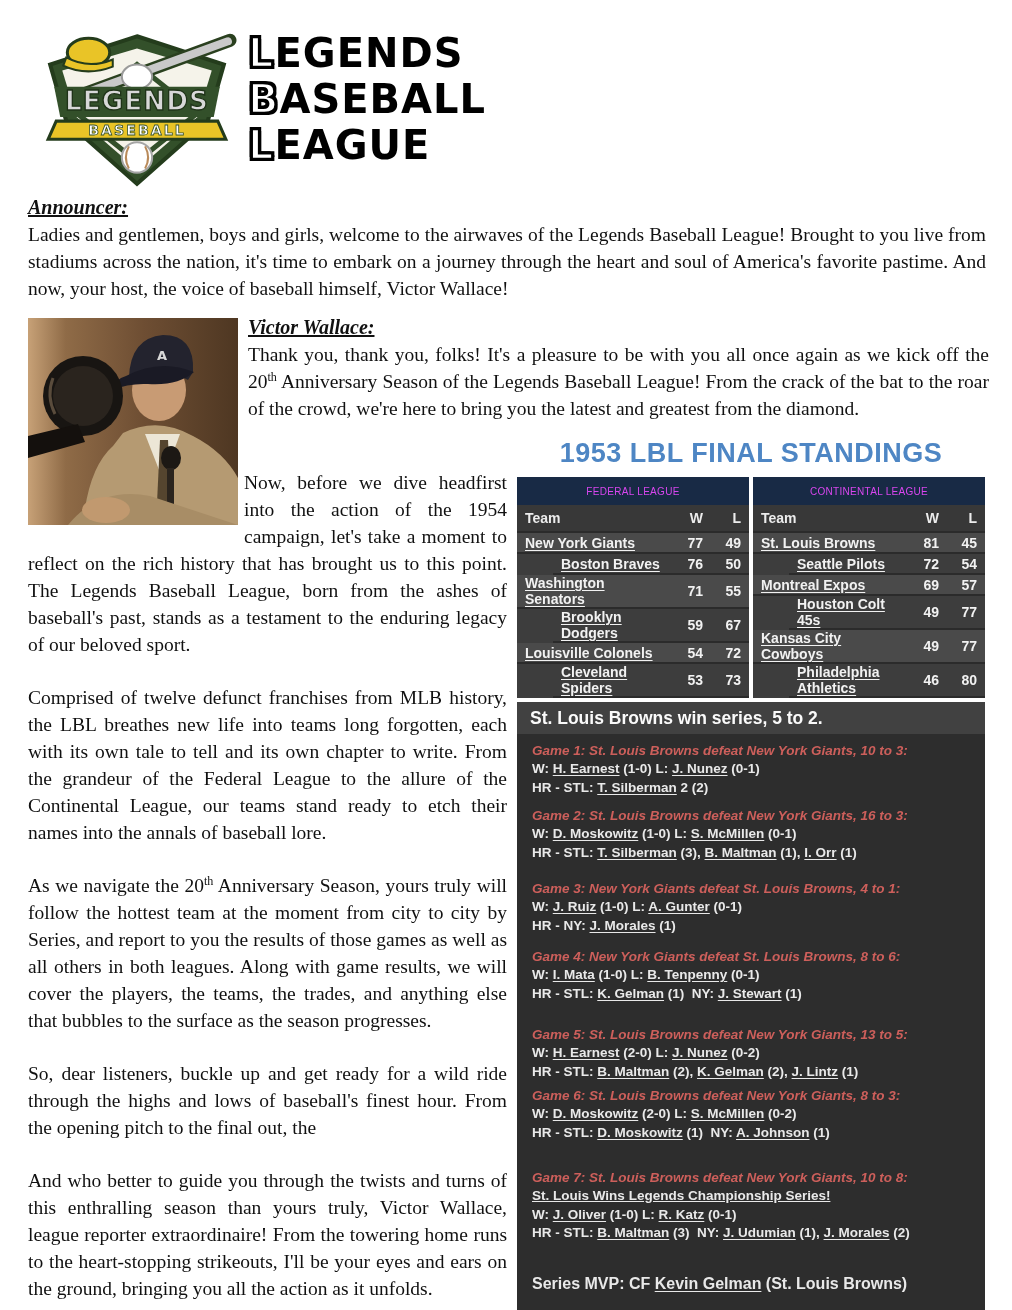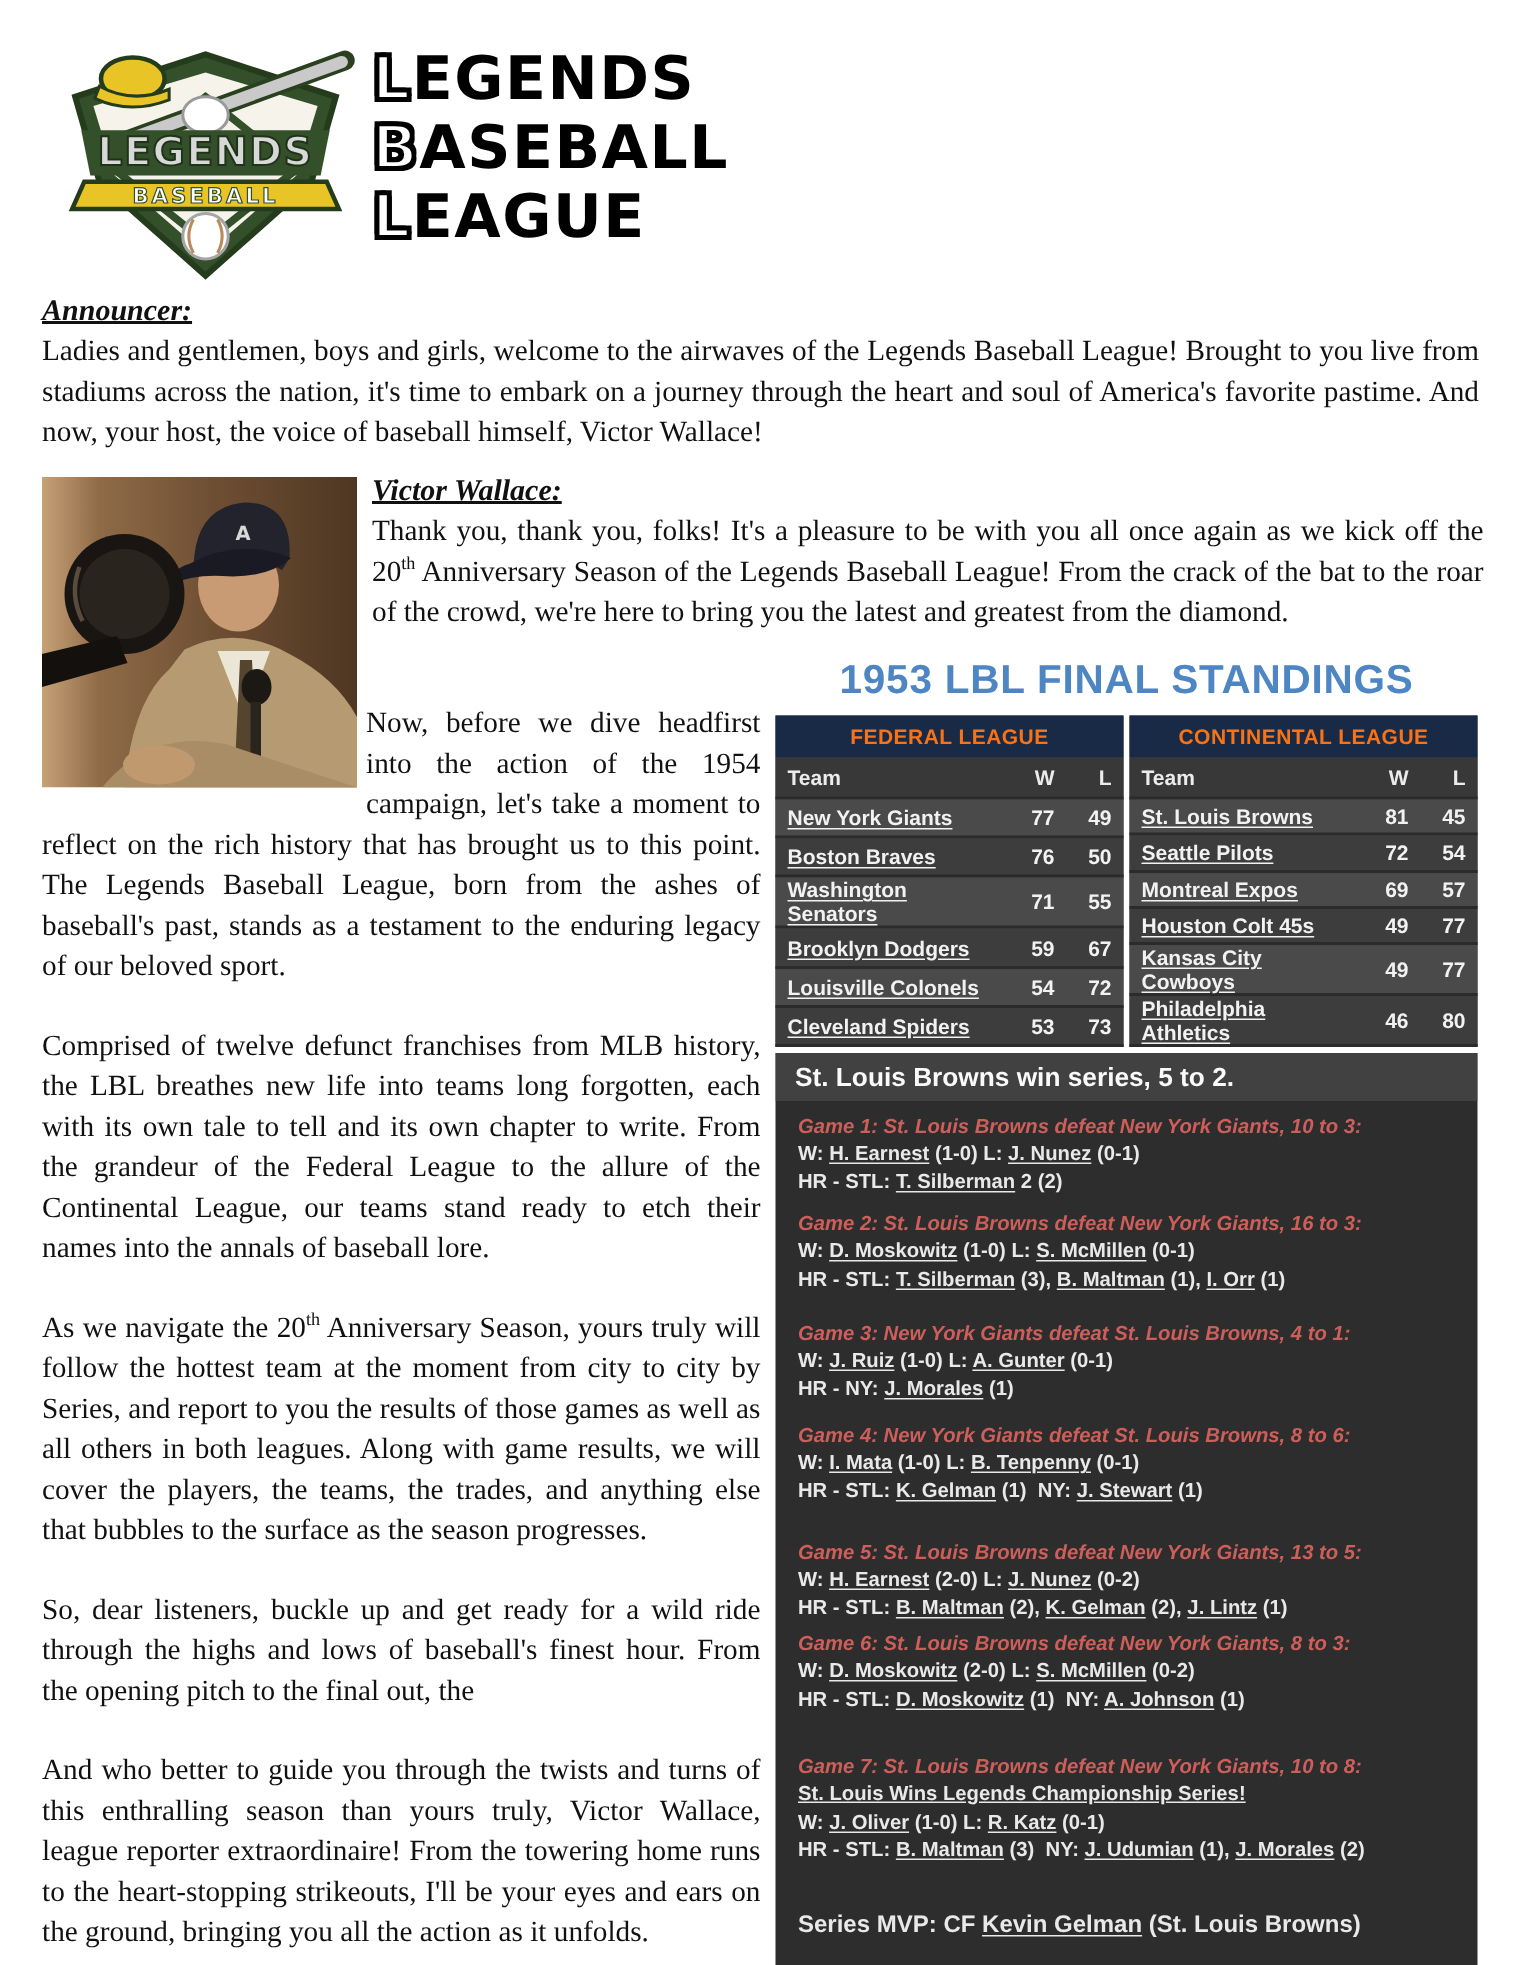--- a/index.html
+++ b/index.html
@@ -28,29 +28,29 @@
   .wrap-spacer{float:left;width:216px;height:56px;}
   sup{font-size:0.62em;vertical-align:super;line-height:0;}
 
   
   .st-title{position:absolute;left:517px;top:438px;width:468px;text-align:center;
             font-family:"Liberation Sans",sans-serif;font-weight:bold;font-size:27px;
             color:#4e86c4;letter-spacing:0.5px;}
   .standings{position:absolute;left:517px;top:477px;width:468px;height:221px;display:flex;gap:4px;
              font-family:"Liberation Sans",sans-serif;}
   .st-table{width:232px;display:flex;flex-direction:column;background:#3d3d3d;}
-  .st-league{height:28px;background:#182a45;color:#f97316;font-weight:bold;font-size:14px;
+  .st-league{height:28px;background:#182a45;color:#d946ef;font-weight:normal;font-size:10px;
              display:flex;align-items:center;justify-content:center;letter-spacing:0.3px;}
   .st-cols{height:26px;background:#383838;display:flex;align-items:center;padding:0 8px;
            color:#ececec;font-size:14px;font-weight:bold;border-bottom:2px solid #2b2b2b;flex:none;}
   .st-rows{flex:1;display:flex;flex-direction:column;}
   .st-row{flex:1;display:flex;align-items:center;padding:0 8px;font-size:14px;font-weight:bold;
           color:#f2f2f2;border-bottom:2px solid #2b2b2b;}
   .st-row.even{background:#4a4a4a;justify-content:space-between;}
-  .st-row.odd{background:#3d3d3d;}
+  .st-row.odd{background:#3d3d3d;margin-left:36px;}
   .st-team{flex:1;}
   .st-num{width:38px;text-align:right;}
   .plink{text-decoration:underline;text-underline-offset:2px;color:inherit;}
 
   
   .series-box{position:absolute;left:517px;top:702px;width:468px;height:692px;background:#2d2d2d;
               font-family:"Liberation Sans",sans-serif;color:#e9e9e9;overflow:hidden;}
   .series-header{background:#414141;height:32px;display:flex;align-items:center;padding:0 13px;
                  font-size:17.5px;font-weight:bold;color:#fafafa;}
   .game{padding:0 15px;font-size:13.5px;font-weight:bold;}

